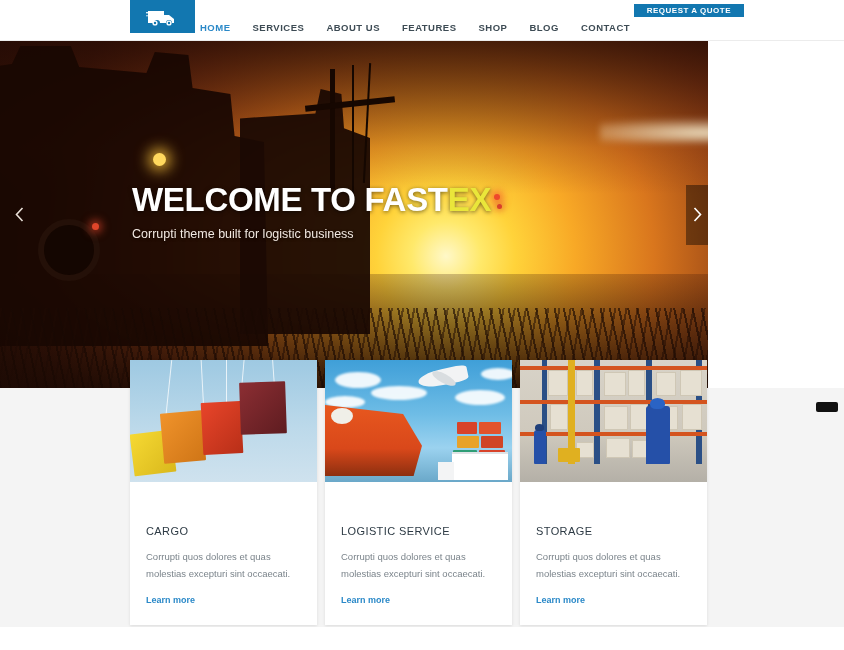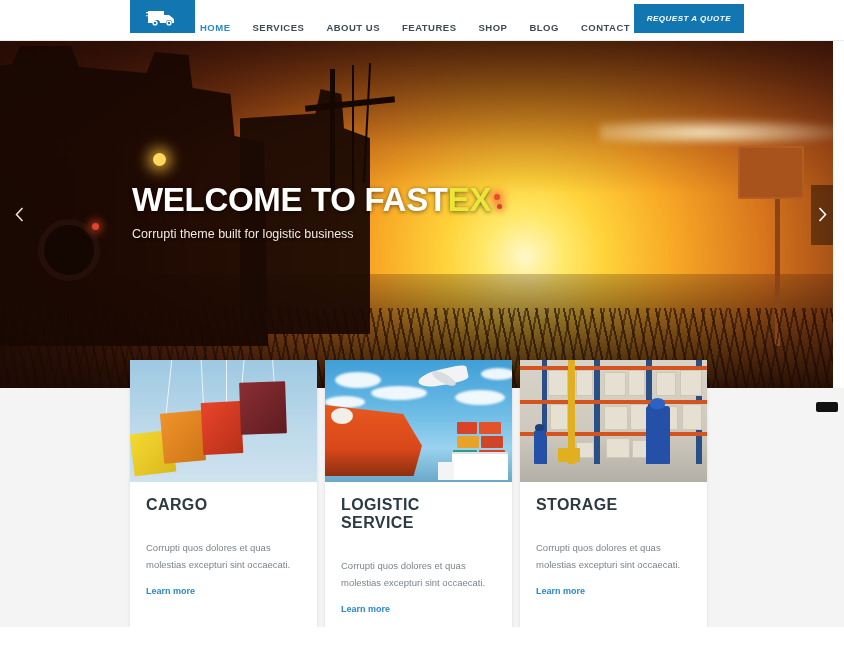--- a/index.html
+++ b/index.html
@@ -28,26 +28,26 @@
   .nav-item {
     font-size:9.5px; font-weight:bold; letter-spacing:0.5px;
     color:#3d4b54; text-transform:uppercase; cursor:pointer; white-space:nowrap;
   }
   .nav-item.active { color:#2b89c8; }
   .quote-btn {
     position:absolute; right:100px; top:4px;
     background:#1277b0; color:#fff; border:none;
     font-family:"Liberation Sans", sans-serif;
     font-size:8px; font-weight:bold; letter-spacing:0.5px;
-    padding:10px 13px; cursor:pointer; text-transform:uppercase;font-style:italic;
+    padding:2px 13px; cursor:pointer; text-transform:uppercase;
   }
 
   
   .hero {
-    position:absolute; top:41px; left:0; width:833px; height:347px;
+    position:absolute; top:41px; left:0; width:708px; height:347px;
     overflow:hidden; background:#000000;
   }
   .hero-bg { position:absolute; inset:0; }
   
   .sky {
     position:absolute; inset:0;
     background:
       radial-gradient(circle at 63% 62%, #fff8c8 0%, #ffe96b 7%, #ffd33a 14%, #f8a926 26%, #d9761d 42%, #8c3d14 62%, #3e1608 82%, #1d0a04 100%);
   }
   .sky-top {
@@ -209,25 +209,25 @@
   
   .img-storage { background:linear-gradient(to bottom, #d8d3c8 0%, #cfc9bd 60%, #b4b0a7 100%); }
   .rack { position:absolute; background:#2a4f86; }
   .beam { position:absolute; background:#d4541f; height:4px; }
   .crate { position:absolute; background:#e6e0d2; border:1px solid #cfc7b5; }
   .worker { position:absolute; background:#2550a8; border-radius:3px 3px 1px 1px; }
   .helmet { position:absolute; background:#2a63c4; border-radius:50% 50% 40% 40%; }
 
   .card-body { padding:14px 16px 18px 16px; }
   .card-title {
-    font-size:16px; font-weight:bold; letter-spacing:.4px;
-    color:#2d3a44; text-transform:uppercase;
+    font-size:11px; font-weight:normal; letter-spacing:.4px;
+    color:#2d3a44; text-transform:uppercase;margin-top:29px;
   }
   .card-desc {
-    margin-top:26px; font-size:9.5px; line-height:1.75; color:#7b848b;
+    margin-top:12px; font-size:9.5px; line-height:1.75; color:#7b848b;
   }
   .card-link {
     display:inline-block; margin-top:13px; font-size:9px; font-weight:bold;
     color:#2b89c8; text-decoration:none; cursor:pointer;
   }
 
   .float-chip {
     position:absolute; right:6px; top:402px; width:22px; height:10px;
     background:#111111; border-radius:2px; z-index:50; cursor:pointer;
   }

